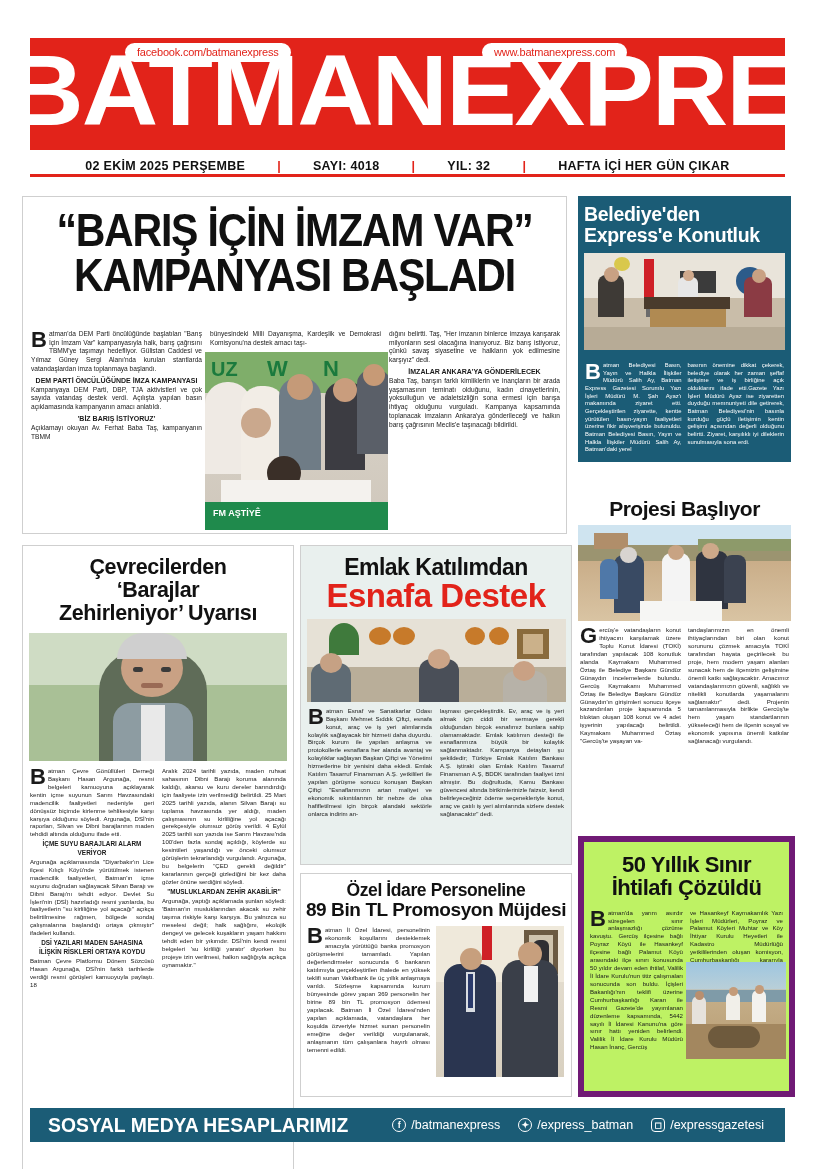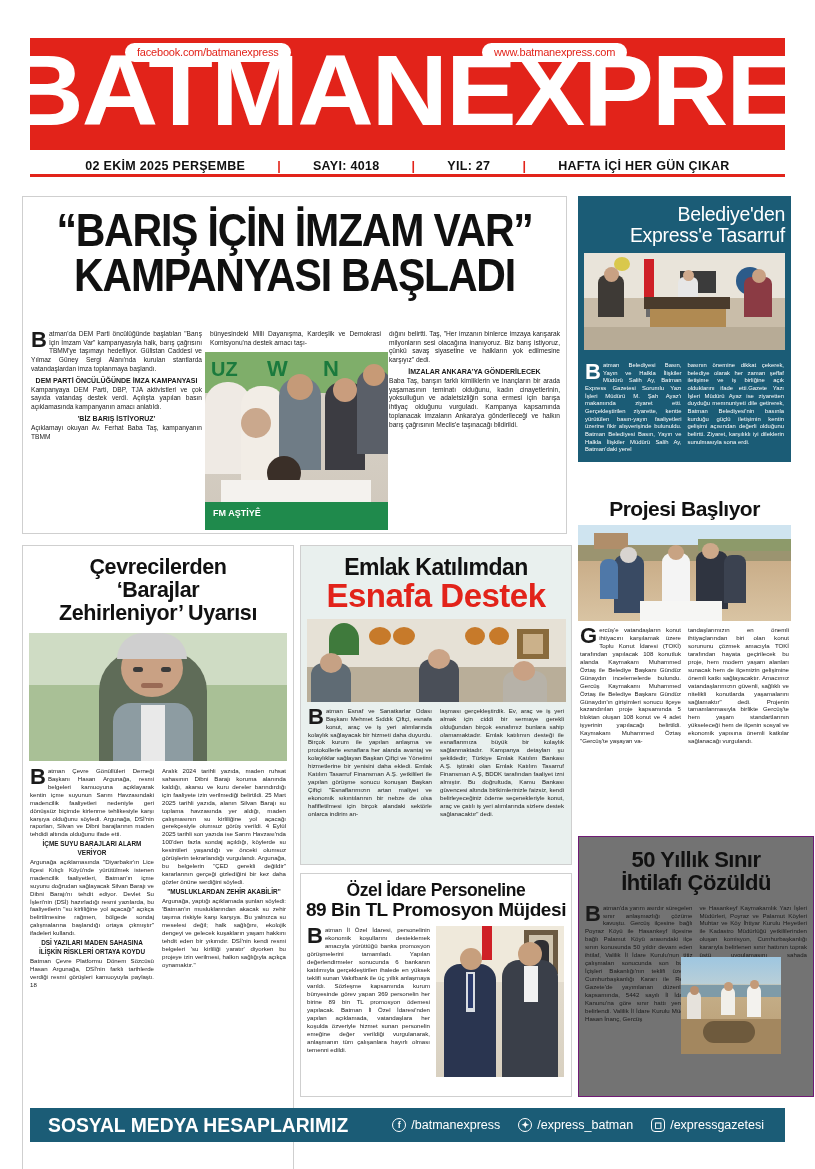--- a/index.html
+++ b/index.html
@@ -99,21 +99,21 @@
     float: left; font-size: 22px; line-height: 0.82; font-weight: bold;
     padding-right: 2px; padding-top: 1px;
   }
 
   
   .rcol { position: absolute; left: 578px; top: 196px; width: 213px; }
   .teal-box {
     background: #1b5c76; width: 213px; padding: 8px 6px 6px 6px;
   }
   .teal-box h2 {
-    color: #fff; font-size: 19.5px; font-weight: normal; text-align: right;
+    color: #fff; font-size: 19.5px; font-weight: bold; text-align: left;
     line-height: 1.08; letter-spacing: -0.3px;
   }
   .teal-photo { width: 201px; height: 97px; margin: 7px auto 0; overflow:hidden; }
   .teal-body {
     background: #1b5c76; color: #fff; width: 213px;
     padding: 6px 7px 8px 7px;
     display: grid; grid-template-columns: 1fr 1fr; gap: 6px;
     font-size: 5.9px; line-height: 1.3; text-align: justify;
   }
 
@@ -157,22 +157,22 @@
     position: absolute; left: 300px; top: 873px;
     width: 272px; height: 224px;
     border: 1px solid #cfcfcf; background:#fff; overflow:hidden;
   }
   .ozel h2 { font-size: 17.5px; font-weight:bold; text-align:center; line-height:1.08; padding: 7px 2px 4px; color:#111; letter-spacing:-0.4px;}
   .ozel-wrap { display:flex; gap:6px; padding: 2px 6px 0 6px;}
   .ozel-text { width: 123px; font-size:6.1px; line-height:1.31; text-align:justify; color:#1a1a1a;}
   .ozel-photo { width: 128px; height: 151px; overflow:hidden;}
 
   
-  .sinir { position:absolute; left:578px; top:836px; width:236px; height:261px;
-           border:1px solid #701a75; background:#737373; overflow:hidden;}
+  .sinir { position:absolute; left:578px; top:836px; width:217px; height:261px;
+           border:6px solid #701a75; background:#bef264; overflow:hidden;}
   .sinir h2 { font-size: 22px; font-weight:bold; text-align:center; line-height:1.06; padding: 6px 3px 4px; color:#111; letter-spacing:-0.5px;}
 
   
   .footer {
     position: absolute; left: 30px; top: 1108px;
     width: 755px; height: 34px;
     background: #1b5c76;
     display: flex; align-items: center; gap: 18px;
     padding-left: 18px;
     color: #fff;
@@ -206,21 +206,21 @@
     <div class="pill pill-fb">facebook.com/batmanexpress</div>
     <div class="pill pill-web">www.batmanexpress.com</div>
   </div>
 
   <div class="infobar">
     <div class="infobar-inner">
       <span class="seg">02  EKİM  2025  PERŞEMBE</span>
       <span class="sep">|</span>
       <span class="seg">SAYI: 4018</span>
       <span class="sep">|</span>
-      <span class="seg">YIL: 27</span>
+      <span class="seg">YIL: 32</span>
       <span class="sep">|</span>
       <span class="seg">HAFTA İÇİ HER GÜN ÇIKAR</span>
     </div>
   </div>
 
   <div class="lead">
     <div class="lead-head">
       <h1>
         <span>“BARIŞ İÇİN İMZAM VAR”</span><br>
         <span>KAMPANYASI BAŞLADI</span>
@@ -266,21 +266,21 @@
       <div style="left:8px;top:156px;font-size:9px;font-weight:bold;color:#fff;">FM AŞTİYÊ</div>
     </div>
   </div>
 
   <div class="rcol">
 
     <div>
       <div class="teal-box">
         <h2>
           <span>Belediye'den</span><br>
-          <span>Express'e Tasarruf</span>
+          <span>Express'e Konutluk</span>
         </h2>
         <div class="teal-photo">
           <div class="ph" style="background:#dcd6cb;">
             <div style="left:0;top:0;width:100%;height:46%;background:#e9e4da;"></div>
             <div style="left:0;top:46%;width:100%;height:54%;background:#c9bda9;"></div>
             <div style="left:60px;top:6px;width:10px;height:44px;background:#cf2027;"></div>
             <div style="left:62px;top:50px;width:5px;height:14px;background:#6b6b6b;"></div>
             <div style="left:96px;top:18px;width:36px;height:22px;background:#3b3b3b;"></div>
             <div style="left:152px;top:14px;width:28px;height:28px;background:#2c5b8a;border-radius:50%;"></div>
             <div style="left:30px;top:4px;width:16px;height:14px;background:#d9c84b;border-radius:50%;"></div>

